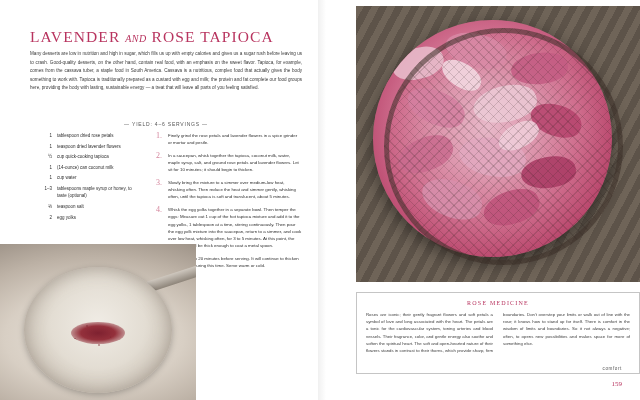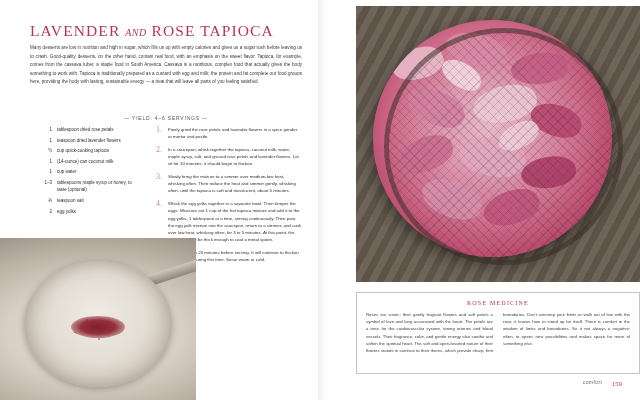--- a/index.html
+++ b/index.html
@@ -26,21 +26,21 @@
     top: 0;
     width: 8px;
     height: 400px;
     background: linear-gradient(to right, rgba(0,0,0,0.06), rgba(0,0,0,0.0));
     z-index: 5;
   }
 
   
   .left-page {
     position: absolute;
-    left: 0; top: 0;
+    left: 0; top: 6px;
     width: 322px; height: 332px;
     background: #ffffff;
   }
   .recipe-title {
     position: absolute;
     left: 30px;
     top: 22px;
     width: 270px;
     font-family: "Liberation Serif", serif;
     font-size: 15.5px;
@@ -270,22 +270,23 @@
     text-align: justify;
     font-family: "Liberation Sans", sans-serif;
     column-count: 2;
     column-gap: 10px;
   }
   .folio {
     position: absolute;
     bottom: 12px;
     right: 18px;
     display: flex;
-    align-items: flex-start;
+    align-items: flex-end;
     gap: 9px;
+    flex-direction: column;
   }
   .folio-label {
     font-size: 4.6px;
     letter-spacing: 0.6px;
     color: #555;
     font-family: "Liberation Sans", sans-serif;
   }
   .folio-num {
     font-size: 7px;
     color: #b8345f;

